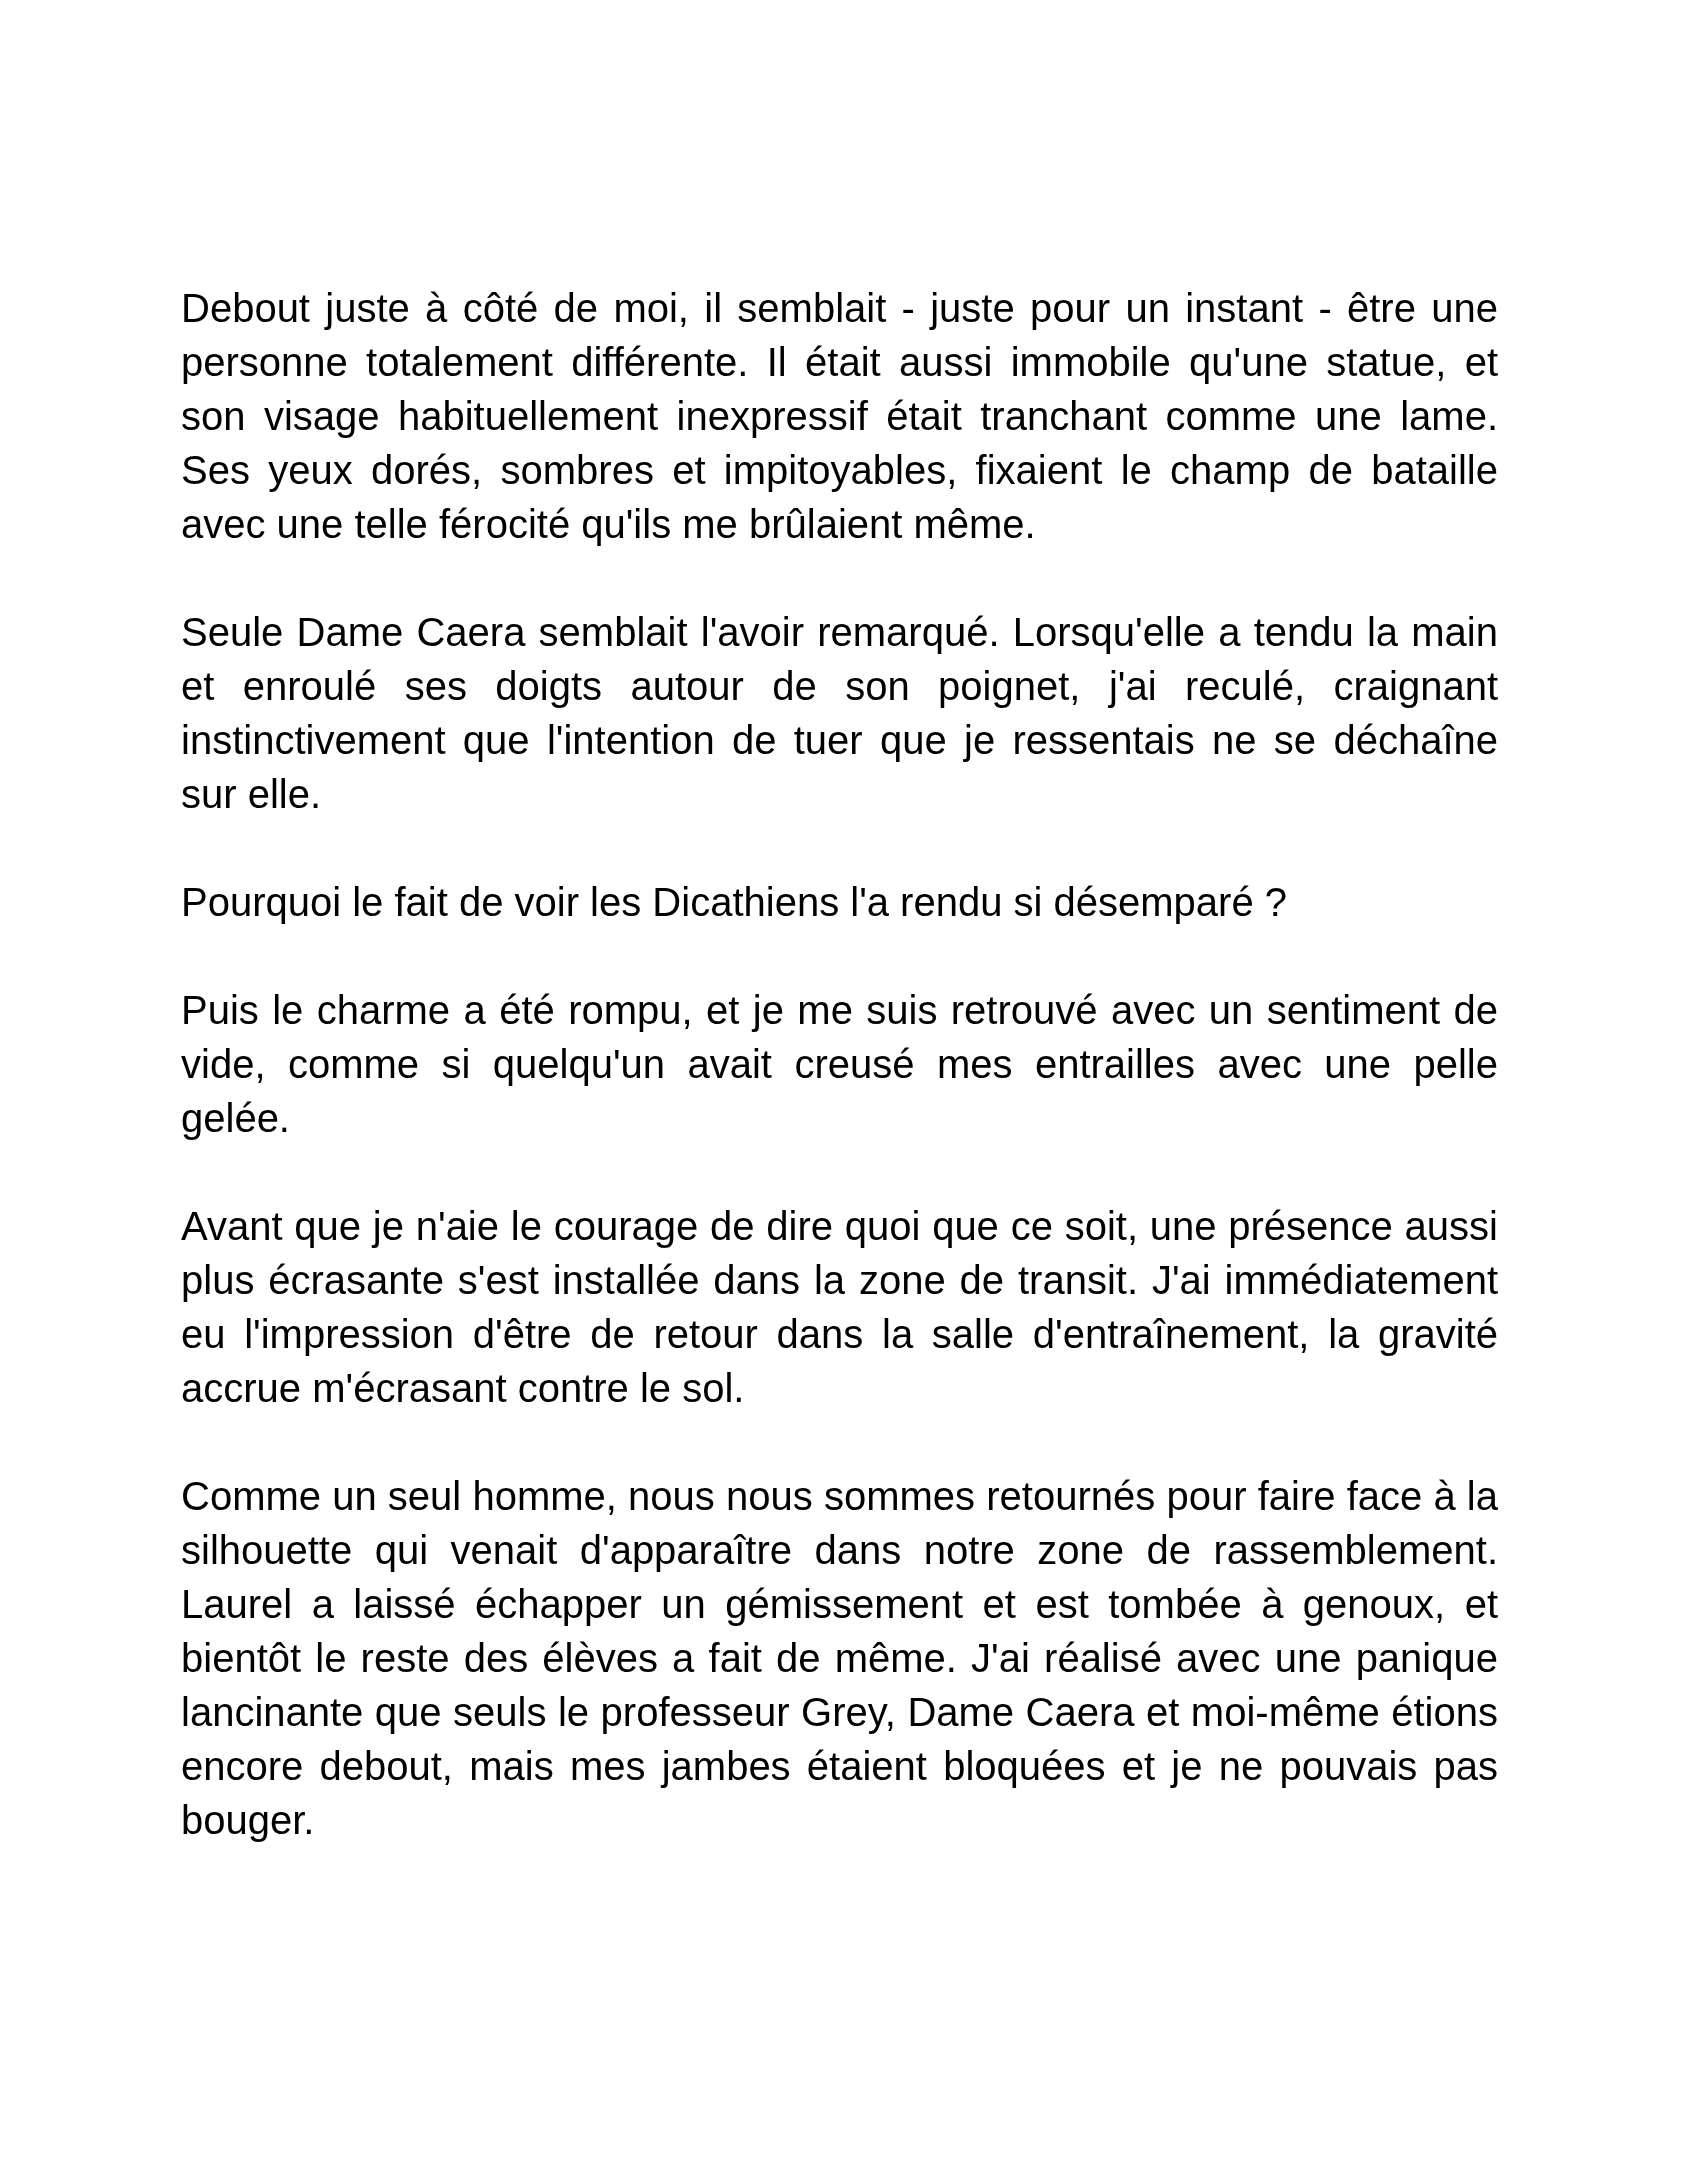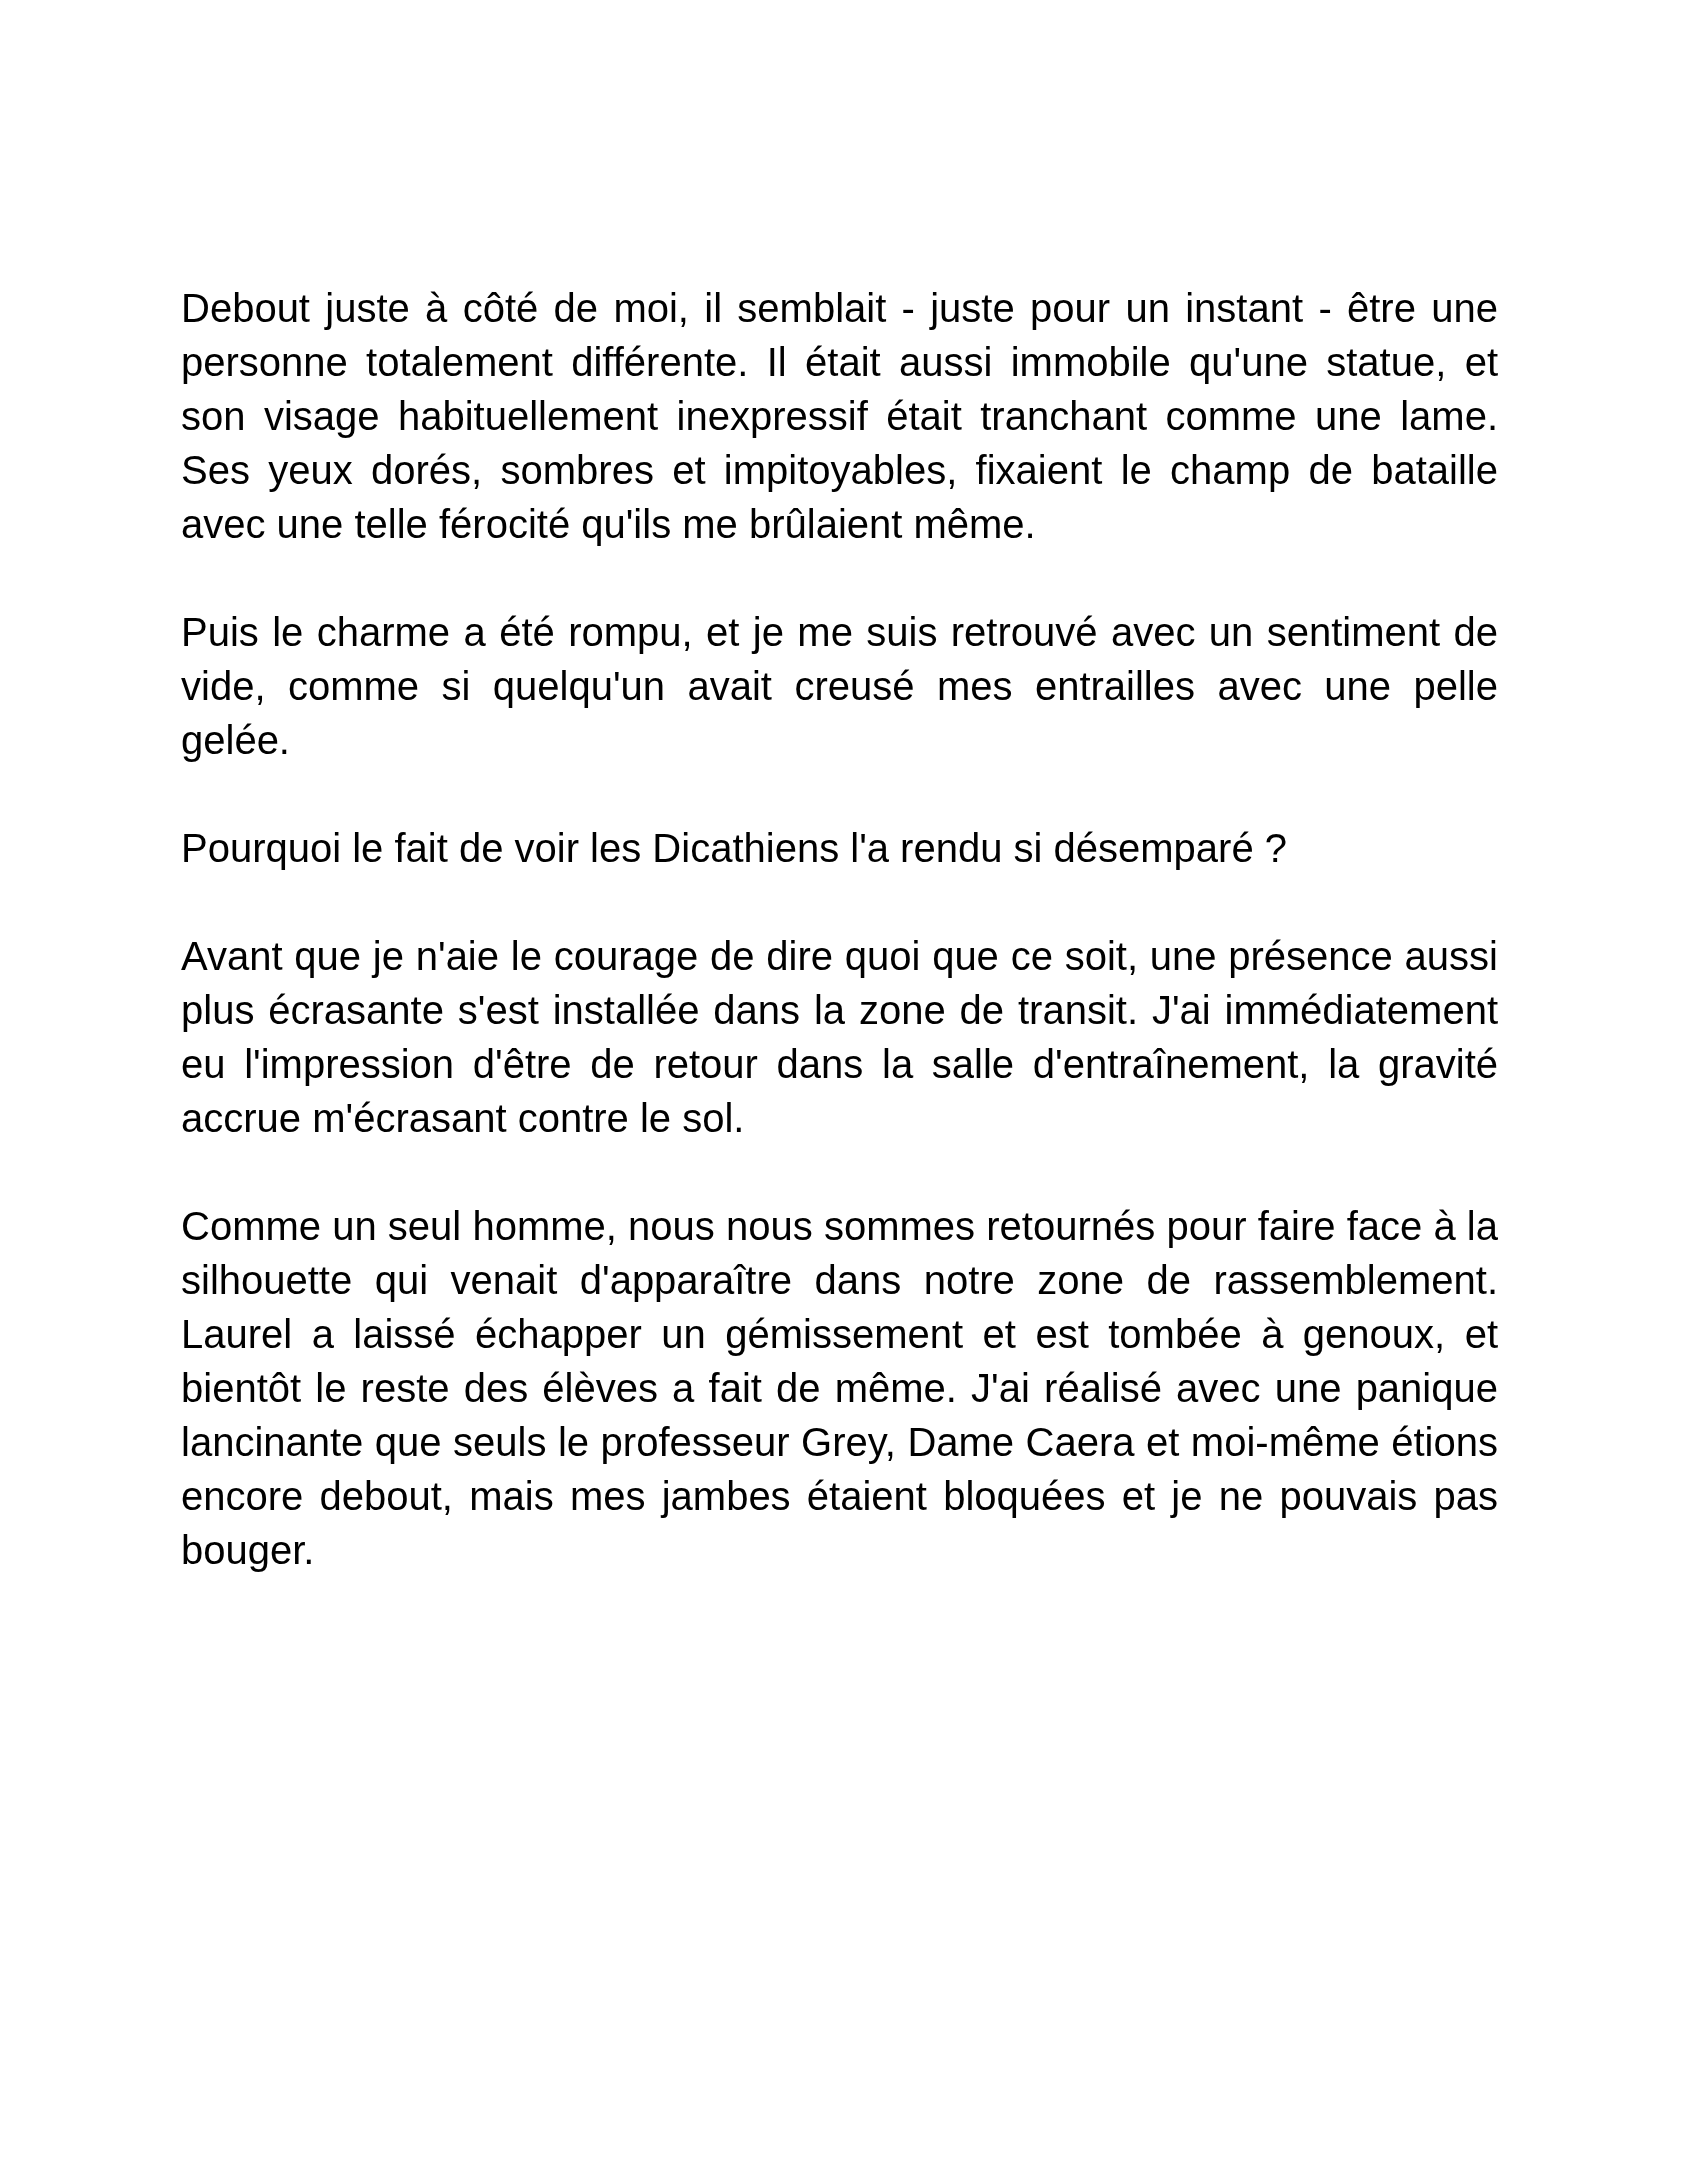--- a/index.html
+++ b/index.html
@@ -42,19 +42,20 @@
     .italic {
       font-style: italic;
     }
   </style>
 </head>
 <body>
 
 <div class="page">
   <div class="text-body">
     <p class="para">Debout juste à côté de moi, il semblait - juste pour un instant - être une personne totalement différente. Il était aussi immobile qu'une statue, et son visage habituellement inexpressif était tranchant comme une lame. Ses yeux dorés, sombres et impitoyables, fixaient le champ de bataille avec une telle férocité qu'ils me brûlaient même.</p>
+    <p class="para">Seule Dame Caera semblait l'avoir remarqué. Lorsqu'elle a tendu la main et enroulé ses doigts autour de son poignet, j'ai reculé, craignant instinctivement que l'intention de tuer que je ressentais ne se déchaîne sur elle.</p>
+    <p class="para">Pourquoi le fait de voir les Dicathiens l'a rendu si désemparé ?</p>
     <p class="para">Puis le charme a été rompu, et je me suis retrouvé avec un sentiment de vide, comme si quelqu'un avait creusé mes entrailles avec une pelle gelée.</p>
-    <p class="para">Pourquoi le fait de voir les Dicathiens l'a rendu si désemparé ?</p>
     <p class="para">Avant que je n'aie le courage de dire quoi que ce soit, une présence aussi plus écrasante s'est installée dans la zone de transit. J'ai immédiatement eu l'impression d'être de retour dans la salle d'entraînement, la gravité accrue m'écrasant contre le sol.</p>
     <p class="para">Comme un seul homme, nous nous sommes retournés pour faire face à la silhouette qui venait d'apparaître dans notre zone de rassemblement. Laurel a laissé échapper un gémissement et est tombée à genoux, et bientôt le reste des élèves a fait de même. J'ai réalisé avec une panique lancinante que seuls le professeur Grey, Dame Caera et moi-même étions encore debout, mais mes jambes étaient bloquées et je ne pouvais pas bouger.</p>
   </div>
 </div>
 
 
 </body></html>

